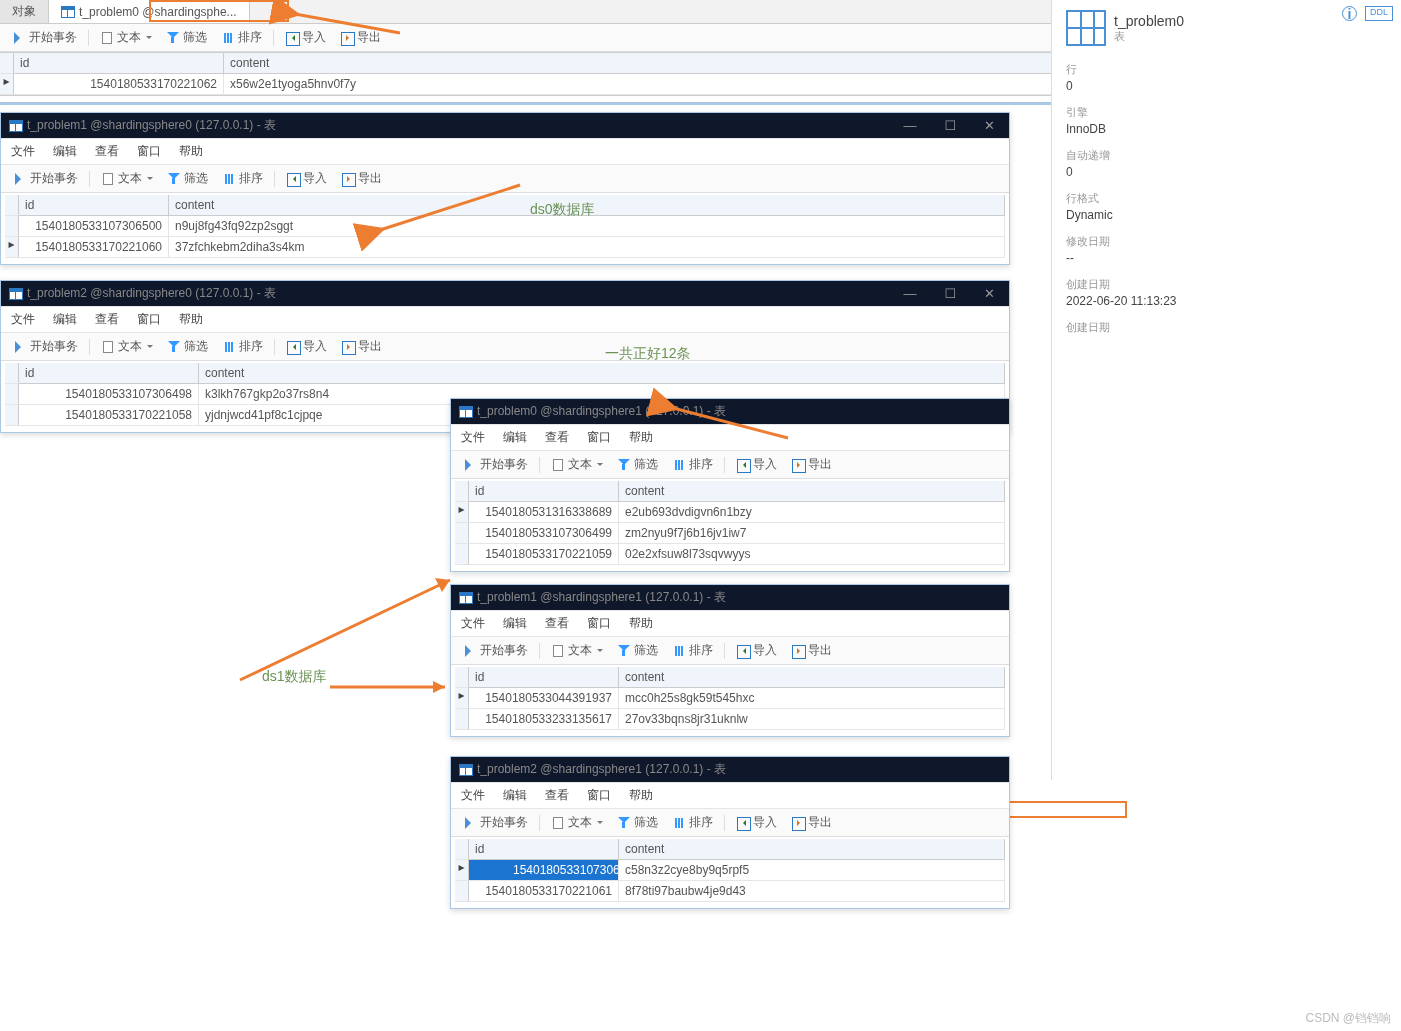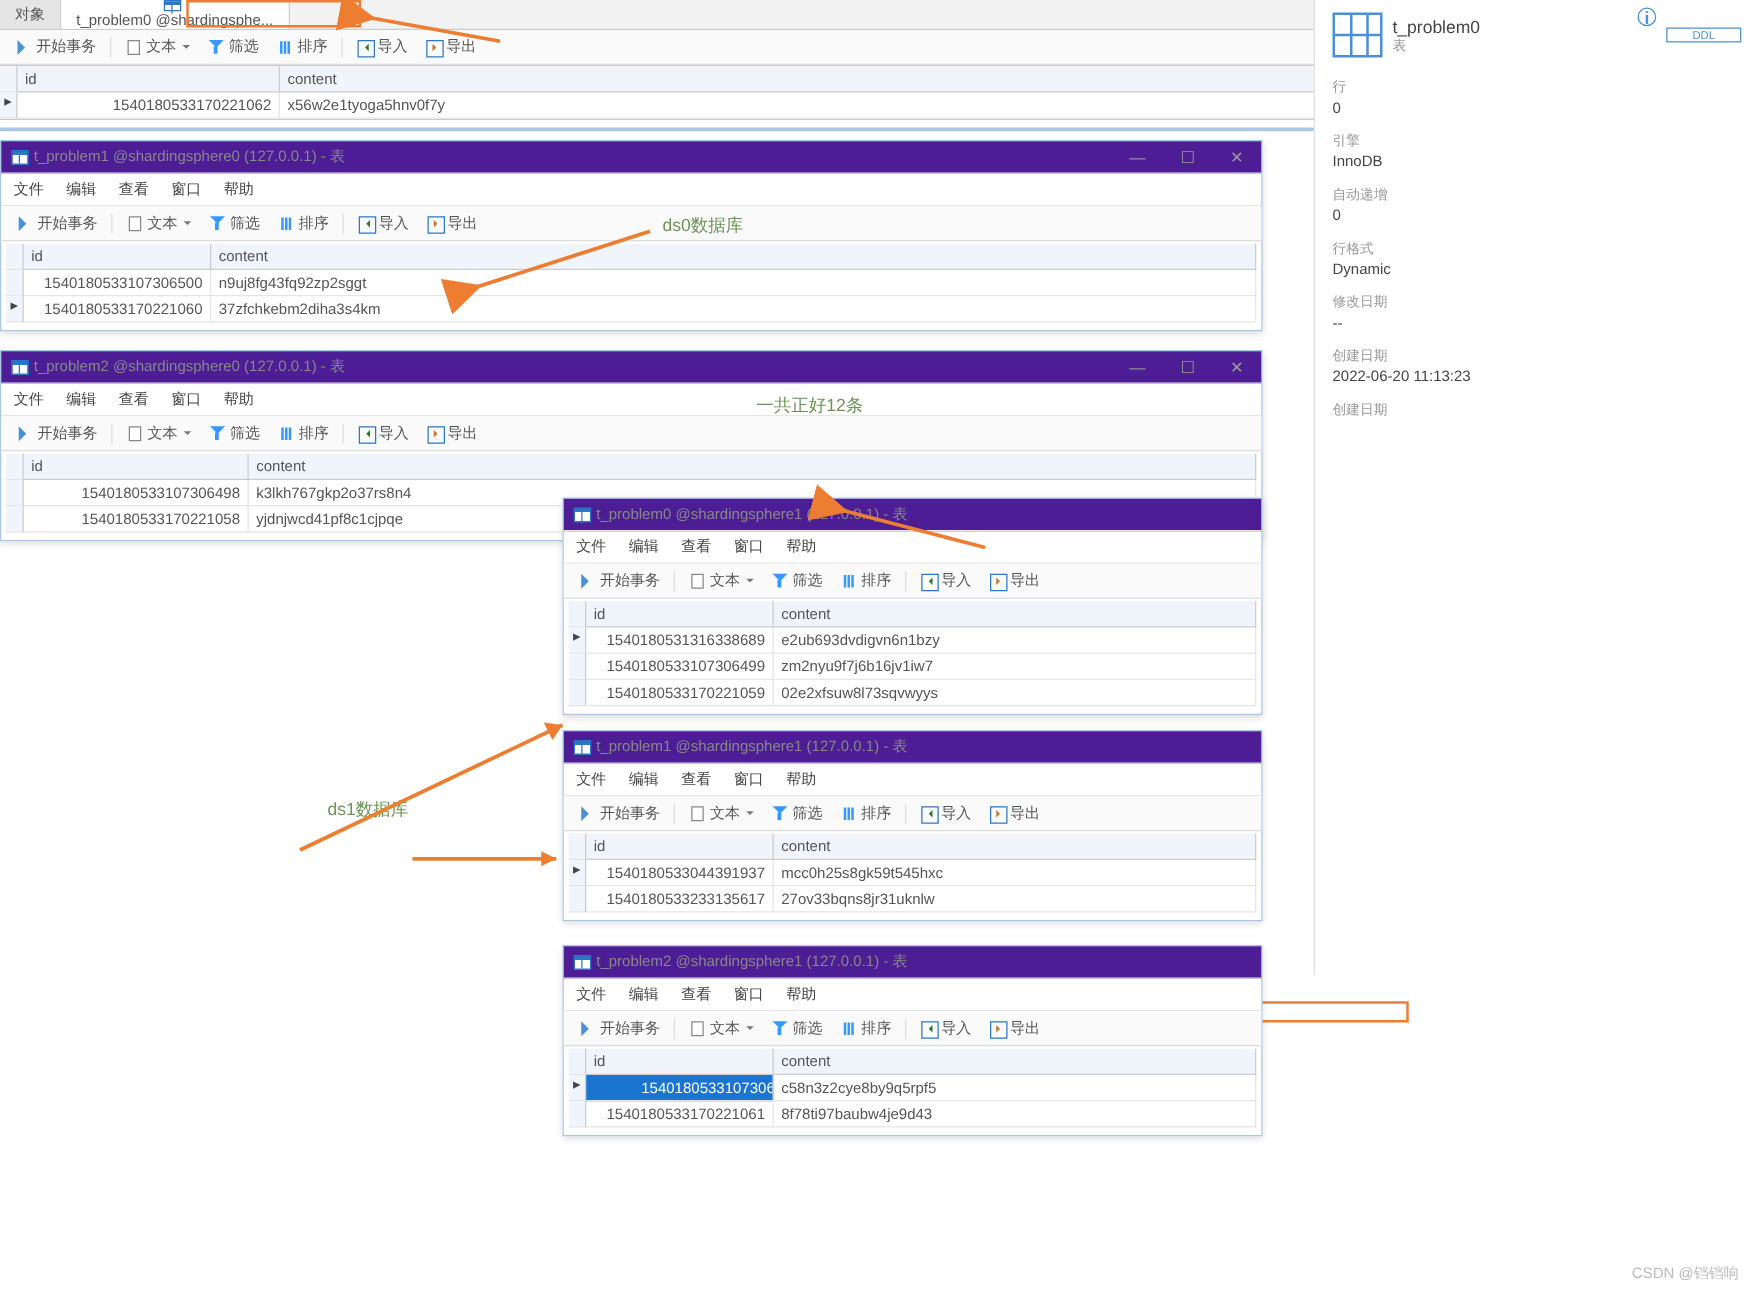--- a/index.html
+++ b/index.html
@@ -1,21 +1,21 @@
 <!DOCTYPE html>
 <html><head>
 <meta charset="utf-8">
 <style>
 * { box-sizing: border-box; margin: 0; padding: 0; font-family: "Microsoft YaHei", sans-serif; }
 body { font-size: 12px; color: #555; background: #fff; position: relative; width: 1401px; height: 1031px; overflow: hidden; }
 
 
 .top-tabs { display: flex; align-items: stretch; height: 24px; border-bottom: 1px solid #ccc; background: #f2f2f2; }
 .top-tabs .tab { display: flex; align-items: center; padding: 0 12px; border-right: 1px solid #ccc; background: #e5e5e5; cursor: pointer; }
-.top-tabs .tab.active { background: #fff; flex-direction: column; }
+.top-tabs .tab.active { background: #fff; }
 .tbl-icon { display:inline-block; width:14px; height:12px; margin-right:4px; position:relative; }
 .tbl-icon::before { content:""; position:absolute; inset:0; border:1px solid #2b78c5; background:linear-gradient(#2b78c5 0 3px,#fff 3px 100%); }
 .tbl-icon::after { content:""; position:absolute; left:6px; top:3px; width:1px; height:8px; background:#2b78c5; }
 
 
 .toolbar { display:flex; align-items:center; gap:2px; padding:3px 6px; border-bottom:1px solid #ddd; background:#fafafa; }
 .tbtn { display:flex; align-items:center; gap:3px; padding:2px 6px; color:#555; cursor:pointer; border-radius:2px; }
 .sep { width:1px; height:16px; background:#ddd; margin:0 3px; }
 .ico { width:14px; height:14px; display:inline-block; position:relative; }
 .ico-play::before { content:""; position:absolute; left:2px; top:1px; border:6px solid transparent; border-left-color:#4a90d9; }
@@ -34,21 +34,21 @@
 .grid-head { display:flex; background:#f0f5fb; }
 .gcell-h { padding:3px 6px; border-right:1px solid #ccc; border-bottom:1px solid #ccc; color:#555; font-weight:normal; }
 .grid-row { display:flex; }
 .grid-row.sel .gcell:first-child { background:#1a74d0; color:#fff; }
 .gcell { padding:3px 6px; border-right:1px solid #e5e5e5; border-bottom:1px solid #e5e5e5; overflow:hidden; white-space:nowrap; }
 .c-gutter { width:14px; min-width:14px; background:#f0f5fb; border-right:1px solid #ccc; border-bottom:1px solid #e5e5e5; text-align:center; color:#444; }
 .c-id { width:150px; min-width:150px; text-align:right; }
 
 
 .childwin { position:absolute; border:1px solid #aac8e4; background:#fff; box-shadow:0 2px 6px rgba(0,0,0,0.15); }
-.cw-title { display:flex; align-items:center; padding:4px 8px; background:#4c1d95; border-bottom:1px solid #e5e5e5; color:#888; }
+.cw-title { display:flex; align-items:center; padding:4px 8px; background:#0f172a; border-bottom:1px solid #e5e5e5; color:#888; }
 .cw-title .tbl-icon { margin-right:4px; }
 .cw-ctrl { margin-left:auto; display:flex; gap:16px; color:#999; font-size:13px; }
 .cw-ctrl span { cursor:pointer; padding:0 6px; }
 .menubar { display:flex; gap:18px; padding:4px 10px; border-bottom:1px solid #e5e5e5; color:#444; }
 .menubar span { cursor:pointer; }
 
 
 .info-panel { position:absolute; right:0; top:0; width:350px; height:780px; border-left:1px solid #ddd; background:#fff; padding:10px 14px; }
 .info-head { display:flex; align-items:center; gap:8px; margin-bottom:16px; }
 .big-tbl { width:40px; height:36px; border:2px solid #4a90d9; position:relative; }
@@ -56,21 +56,21 @@
 .big-tbl::after { content:""; position:absolute; top:0; bottom:0; left:33%; width:2px; background:#4a90d9; box-shadow:13px 0 #4a90d9; }
 .info-title { font-size:14px; color:#444; }
 .info-sub { color:#999; font-size:11px; }
 .info-item { margin-bottom:12px; }
 .info-label { color:#999; font-size:11px; margin-bottom:2px; }
 .info-value { color:#444; }
 .info-icons { position:absolute; top:6px; right:8px; display:flex; gap:8px; color:#4a90d9; font-size:14px; }
 .info-icons span { cursor:pointer; }
 
 
-.annot { position:absolute; color:#6b9355; font-size:14px; }
+.annot { position:absolute; color:#6b9355; font-size:14px;margin-top:29px; }
 .hl-box { border:2px solid #ed7d31; position:absolute; }
 .arrow { position:absolute; pointer-events:none; }
 .arrow svg { overflow:visible; }
 
 
 .watermark { position:absolute; right:10px; bottom:4px; color:#bbb; font-size:12px; }
 
 
 .cw-body { padding:2px 4px 6px; }
 .grid-wide { width:280px; }
@@ -497,21 +497,21 @@
           <div class="gcell c-id" style="width:140px;">1540180533170221061</div>
           <div class="gcell" style="flex:1;">8f78ti97baubw4je9d43</div>
         </div>
     </div>
   </div>
 </div>
 
 <div class="info-panel">
   <div class="info-icons">
     <span style="border:1.5px solid #4a90d9;border-radius:50%;width:15px;height:15px;display:inline-flex;align-items:center;justify-content:center;font-weight:bold;">i</span>
-    <span style="border:1px solid #4a90d9;padding:0 20px;font-size:9px;margin-top:16px;">DDL</span>
+    <span style="border:1px solid #4a90d9;padding:0 4px;font-size:9px;">DDL</span>
   </div>
   <div class="info-head">
     <div class="big-tbl"></div>
     <div>
       <div class="info-title">t_problem0</div>
       <div class="info-sub">表</div>
     </div>
   </div>
   <div class="info-item">
       <div class="info-label">行</div>

